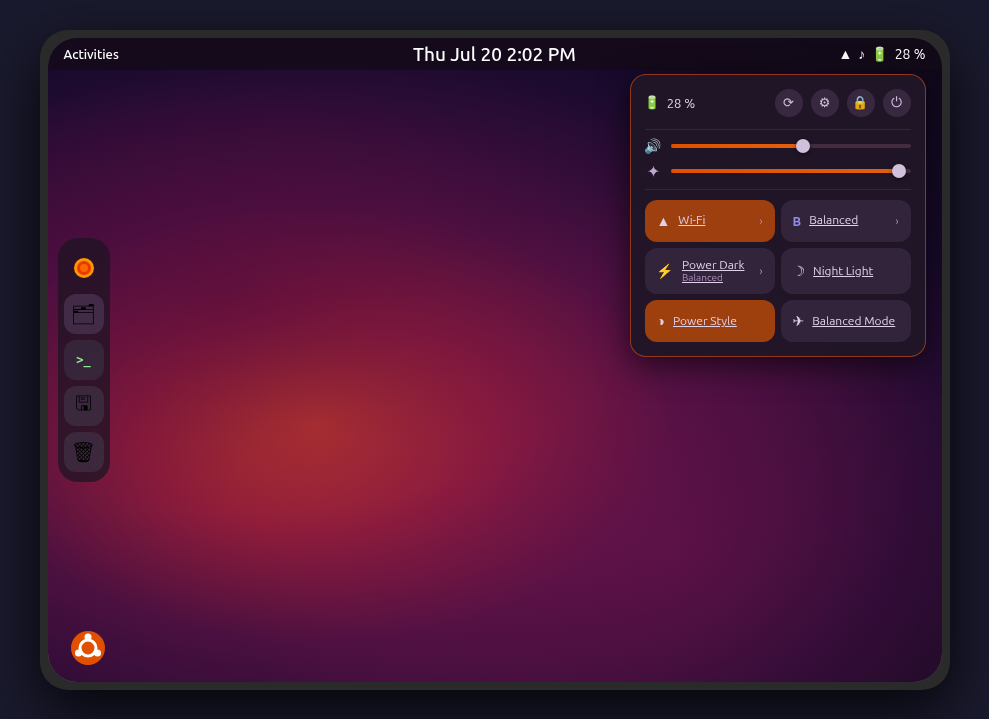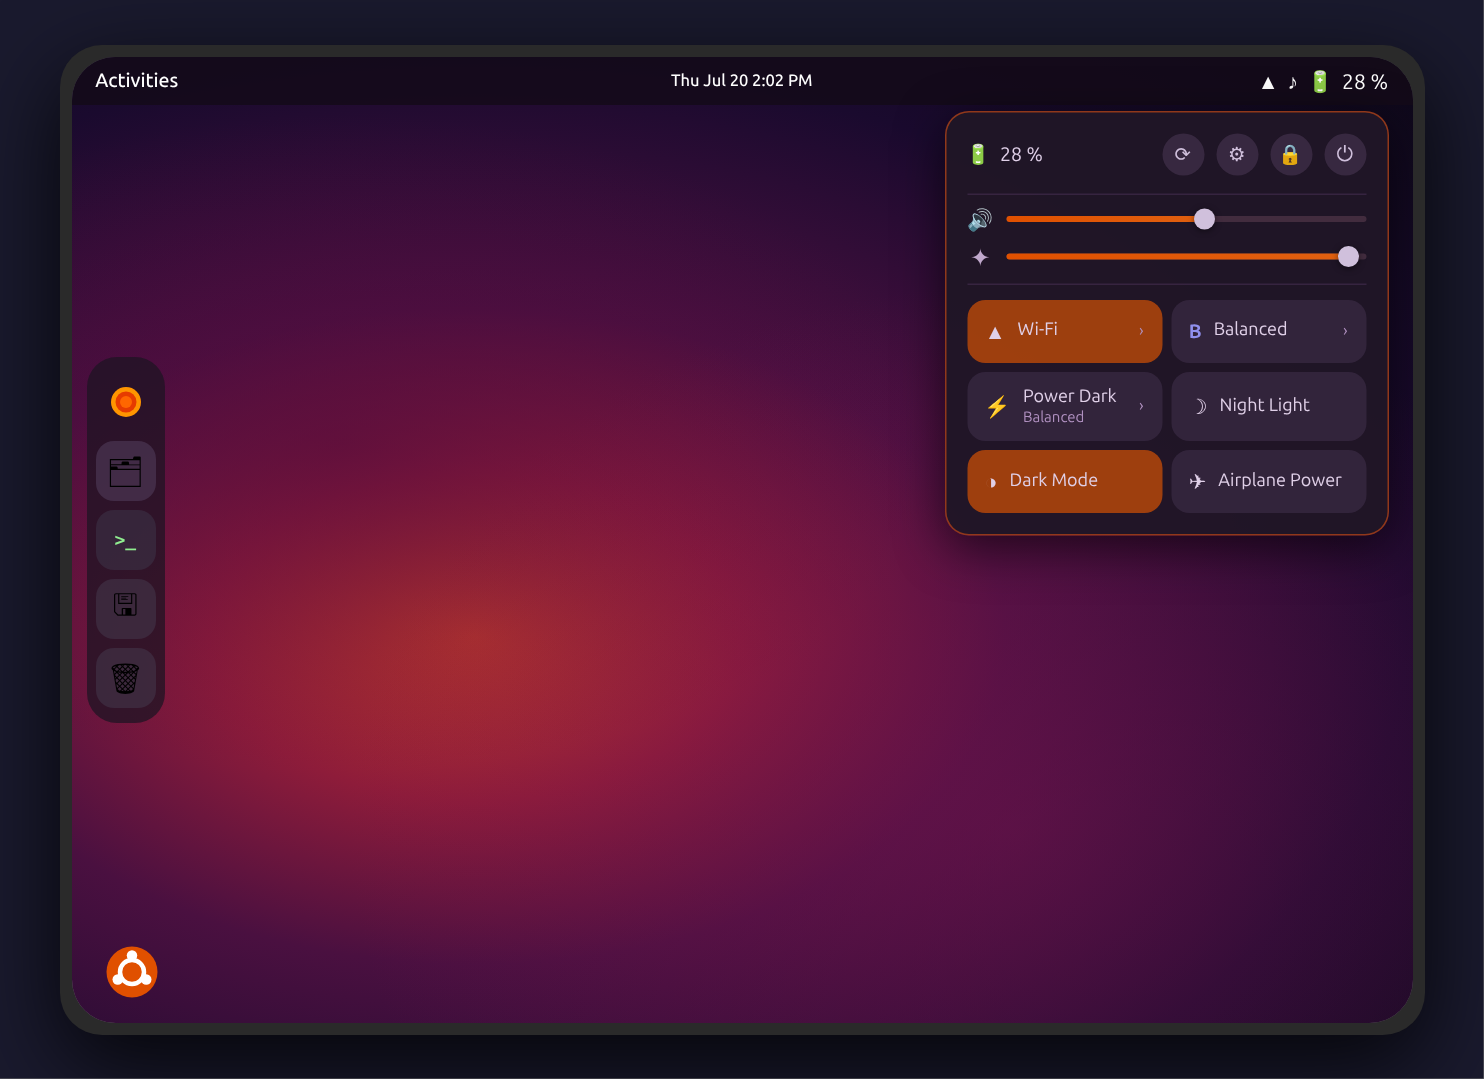--- a/index.html
+++ b/index.html
@@ -63,21 +63,21 @@
 
     .topbar-activities {
       color: #fff;
       font-size: 13px;
       font-weight: 500;
       cursor: pointer;
     }
 
     .topbar-clock {
       color: #fff;
-      font-size: 11px;
+      font-size: 19px;
       font-weight: 500;
       position: absolute;
       left: 50%;
       transform: translateX(-50%);
     }
 
     .topbar-right {
       display: flex;
       align-items: center;
       gap: 6px;
@@ -255,20 +255,21 @@
     }
 
     .panel-btn-icon {
       font-size: 14px;
       flex-shrink: 0;
     }
 
     .panel-btn-text {
       flex: 1;
       line-height: 1.2;
+      text-decoration: underline;
     }
 
     .panel-btn-sub {
       font-size: 10px;
       color: #b090c0;
       display: block;
     }
 
     
     .panel-divider {
@@ -400,28 +401,28 @@
         <div class="panel-btn">
           <span class="panel-btn-icon">☽</span>
           <span class="panel-btn-text">
             <span>Night Light</span>
           </span>
         </div>
 
         <div class="panel-btn active">
           <span class="panel-btn-icon">◑</span>
           <span class="panel-btn-text">
-            <span>Dark Mode</span>
+            <span>Power Style</span>
           </span>
         </div>
 
         <div class="panel-btn">
           <span class="panel-btn-icon">✈</span>
           <span class="panel-btn-text">
-            <span>Airplane Power</span>
+            <span>Balanced Mode</span>
           </span>
         </div>
 
       </div>
     </div>
 
   </div>
 </div>
 
 </body></html>

